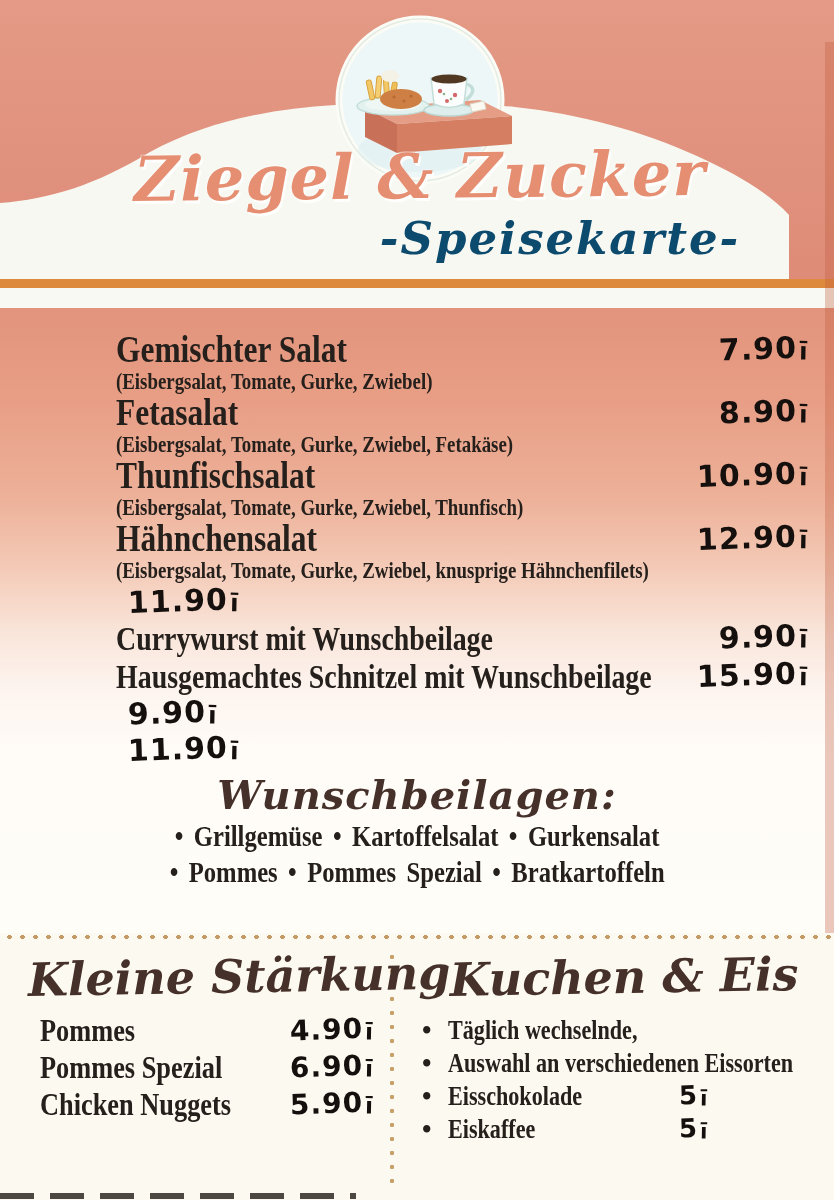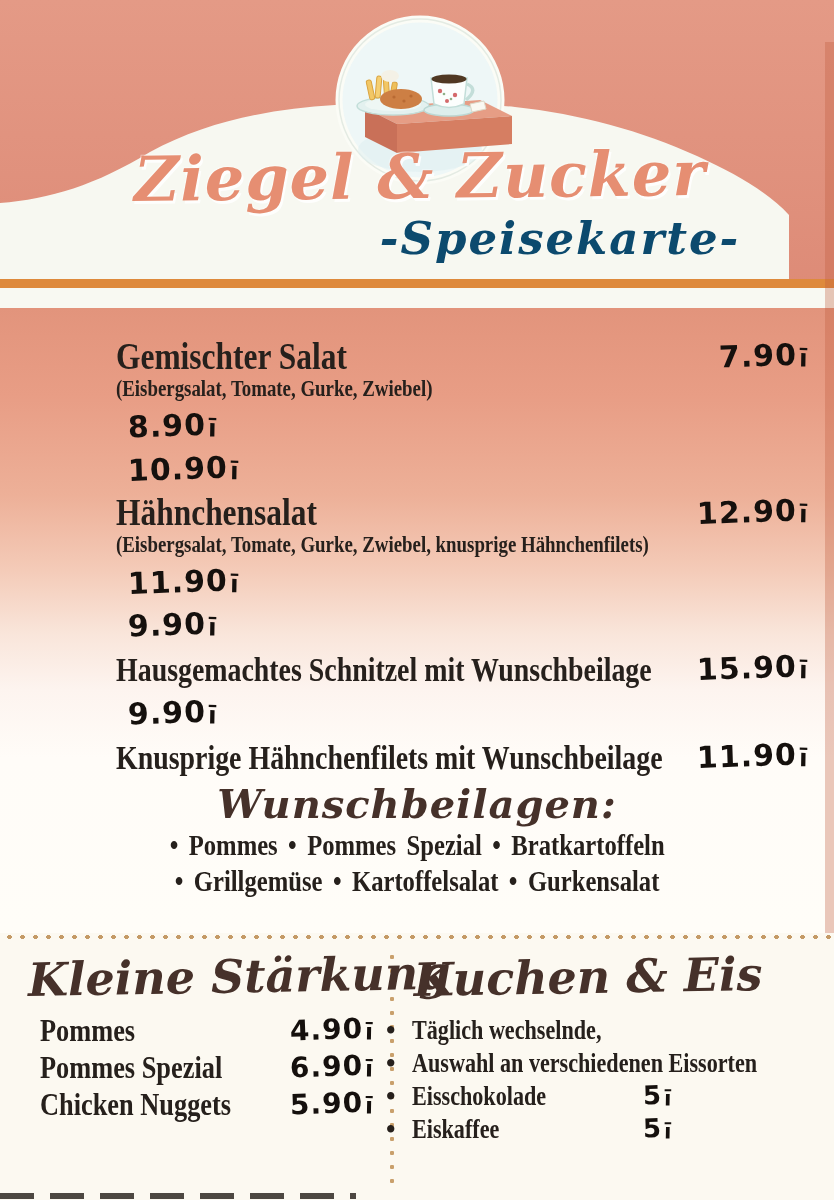--- a/index.html
+++ b/index.html
@@ -23,21 +23,21 @@
     font-size:45px;line-height:1;color:#0c4a6e;letter-spacing:2px;white-space:nowrap;
   }
   
   .panel{
     position:absolute;top:308px;left:0;width:834px;height:625px;
     background:linear-gradient(180deg,
       #e2947c 0%, #e89d85 14%, #edb098 30%, #f4cbb8 42%,
       #f9e5da 52%, #fdf4ef 61%, #fffcf8 72%, #fffdf8 100%);
     padding-top:24px;box-sizing:border-box;color:#26201c;
   }
-  .row{display:flex;align-items:flex-start;margin:7px 26px 0 116px;}
+  .row{display:flex;align-items:flex-start;margin:0 26px 0 116px;}
   .nm-block{flex:1;min-width:0;}
   .item-name{
     display:inline-block;transform:scaleX(0.85);transform-origin:left center;
     font-weight:700;font-size:37px;line-height:36px;white-space:nowrap;letter-spacing:0;
   }
   .row.main .item-name{font-size:34px;line-height:38px;transform:scaleX(0.82);}
   .item-desc{
     display:block;
     font-weight:700;font-size:23px;line-height:27px;white-space:nowrap;
     transform:scaleX(0.82);transform-origin:left center;
@@ -65,21 +65,21 @@
     background-image:radial-gradient(circle 2.2px,#c49a66 95%,rgba(196,154,102,0) 100%);
     background-size:13px 8px;background-position:3px 2px;background-repeat:repeat-x;
   }
   .dots-v{
     position:absolute;top:946px;left:386px;width:8px;height:244px;
     background-image:radial-gradient(circle 2.2px,#c9a06c 95%,rgba(196,154,102,0) 100%);
     background-size:8px 14px;background-position:2px 4px;background-repeat:repeat-y;
   }
   .col{position:absolute;top:948px;color:#26201c;}
   .col-left{left:28px;width:352px;}
-  .col-right{left:386px;width:404px;}
+  .col-right{left:422px;width:404px;}
   .col-title{
     font-family:"DejaVu Serif",serif;font-style:italic;font-weight:700;
     font-size:46px;line-height:58px;color:#46312a;text-align:center;
     white-space:nowrap;margin-bottom:8px;transform:rotate(-1deg);
   }
   .ks-row{display:flex;align-items:flex-start;margin:0 6px 3px 12px;justify-content:space-between;}
   .ks-name{
     display:inline-block;transform:scaleX(0.85);transform-origin:left center;
     font-weight:700;font-size:31px;line-height:34px;white-space:nowrap;
   }
@@ -170,65 +170,73 @@
 
     <div class="row">
       <div class="nm-block">
         <span class="item-name">Gemischter Salat</span>
         <span class="item-desc">(Eisbergsalat, Tomate, Gurke, Zwiebel)</span>
       </div>
       <span class="price"><span>7.90</span><span class="eur">ī</span></span>
     </div>
 
     <div class="row">
+      <div class="nm-block">
+        <span class="item-name">Fetasalat</span>
+        <span class="item-desc">(Eisbergsalat, Tomate, Gurke, Zwiebel, Fetakäse)</span>
+      </div>
       <span class="price"><span>8.90</span><span class="eur">ī</span></span>
     </div>
 
     <div class="row">
+      <div class="nm-block">
+        <span class="item-name">Thunfischsalat</span>
+        <span class="item-desc">(Eisbergsalat, Tomate, Gurke, Zwiebel, Thunfisch)</span>
+      </div>
       <span class="price"><span>10.90</span><span class="eur">ī</span></span>
     </div>
 
     <div class="row">
       <div class="nm-block">
         <span class="item-name">Hähnchensalat</span>
         <span class="item-desc">(Eisbergsalat, Tomate, Gurke, Zwiebel, knusprige Hähnchenfilets)</span>
       </div>
       <span class="price"><span>12.90</span><span class="eur">ī</span></span>
     </div>
 
     <div class="row">
       <span class="price"><span>11.90</span><span class="eur">ī</span></span>
     </div>
 
     <div class="row main">
+      <div class="nm-block">
+        <span class="item-name">Currywurst mit Wunschbeilage</span>
+      </div>
       <span class="price"><span>9.90</span><span class="eur">ī</span></span>
     </div>
 
     <div class="row main">
       <div class="nm-block">
         <span class="item-name">Hausgemachtes Schnitzel mit Wunschbeilage</span>
       </div>
       <span class="price"><span>15.90</span><span class="eur">ī</span></span>
     </div>
 
     <div class="row main">
       <span class="price"><span>9.90</span><span class="eur">ī</span></span>
     </div>
 
     <div class="row main">
-      <div class="nm-block">
-        <span class="item-name">Knusprige Hähnchenfilets mit Wunschbeilage</span>
-      </div>
       <span class="price"><span>11.90</span><span class="eur">ī</span></span>
     </div>
 
     <div class="beilagen">
       <div class="beilagen-title">Wunschbeilagen:</div>
+      <div class="beilagen-line-wrap"><span class="beilagen-line">• Grillgemüse • Kartoffelsalat • Gurkensalat</span></div>
       <div class="beilagen-line-wrap"><span class="beilagen-line">• Pommes • Pommes Spezial • Bratkartoffeln</span></div>
-      <div class="beilagen-line-wrap"><span class="beilagen-line">• Grillgemüse • Kartoffelsalat • Gurkensalat</span></div>
     </div>
   </div>
 
   <div class="dots-h"></div>
   <div class="dots-v"></div>
 
   <div class="col col-left">
     <div class="col-title">Kleine Stärkung</div>
     <div class="ks-row">
       <span class="ks-name">Pommes</span>

